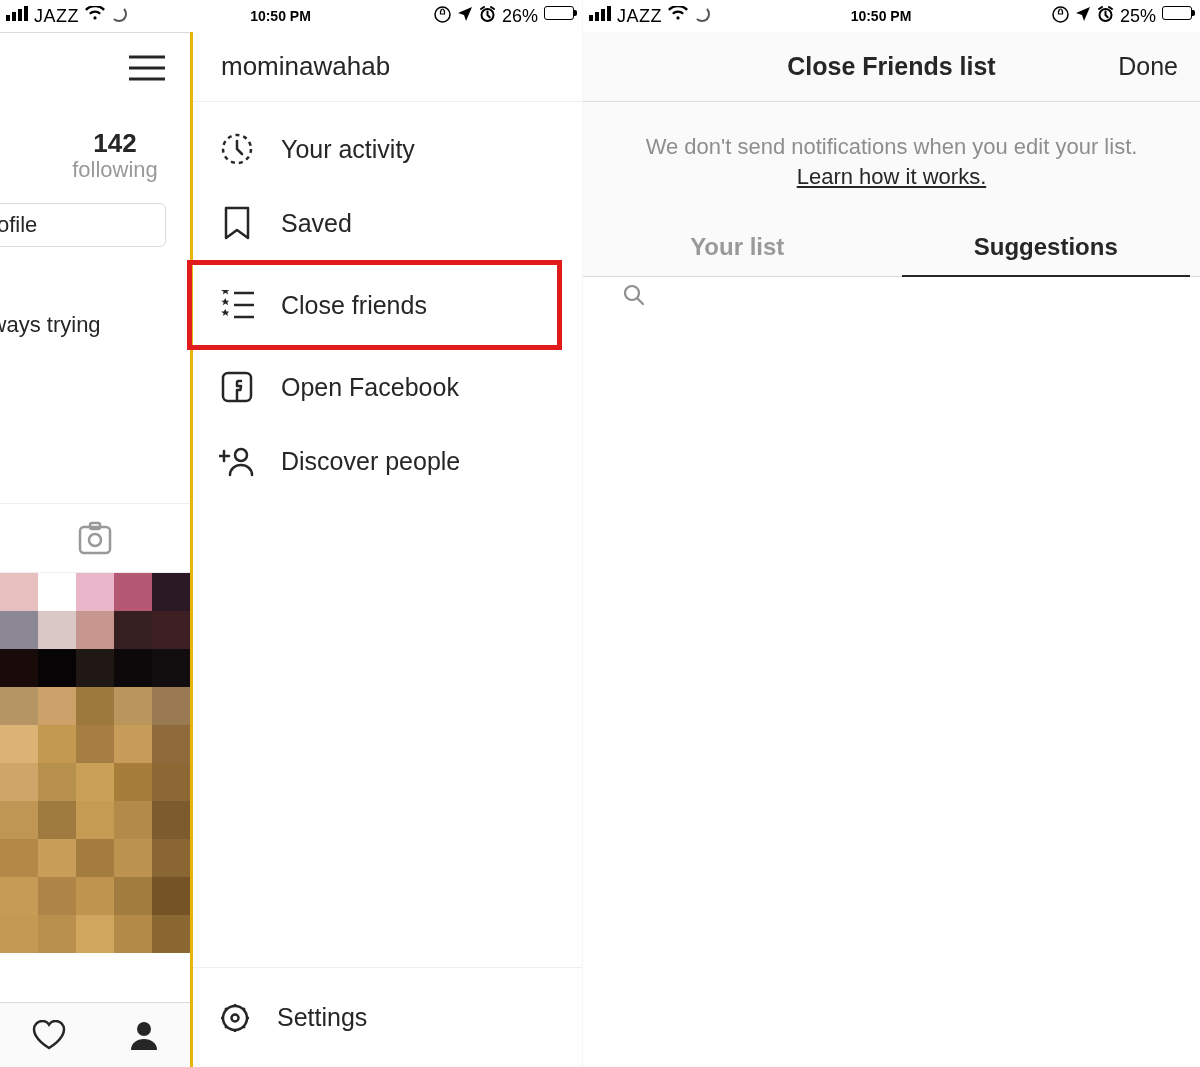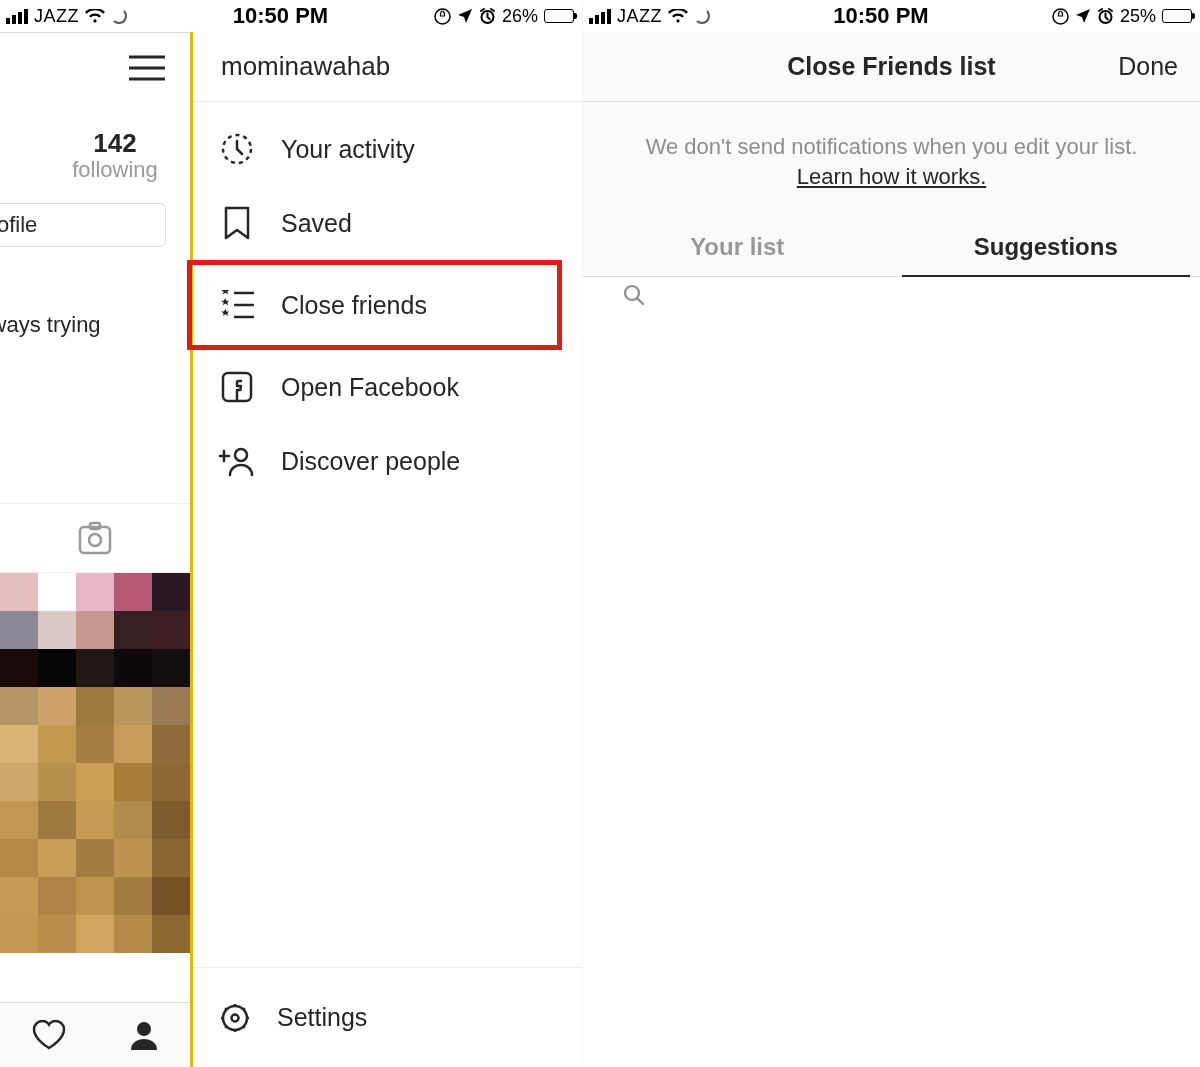--- a/index.html
+++ b/index.html
@@ -30,22 +30,22 @@
   .status-bar {
     height: 32px;
     display: flex;
     align-items: center;
     justify-content: space-between;
     padding: 0 8px 0 6px;
     font-size: 18px;
     font-weight: 500;
     color: #000;
   }
-  .status-left, .status-right { display: flex; align-items: center; gap: 6px; }
-  .status-time { font-size: 22px; font-weight: 600; }
+  .status-left, .status-right { display: flex; align-items: flex-start; gap: 6px; }
+  .status-time { font-size: 14px; font-weight: 600; }
   .status-carrier { font-size: 18px; letter-spacing: 0.5px; }
   .signal-bars { display: inline-flex; align-items: flex-end; gap: 2px; }
   .signal-bars span { width: 4px; background: #000; display: inline-block; }
   .signal-bars span:nth-child(1){height:6px;}
   .signal-bars span:nth-child(2){height:9px;}
   .signal-bars span:nth-child(3){height:12px;}
   .signal-bars span:nth-child(4){height:15px;}
   .wifi { font-size: 18px; }
   .spinner { width:16px; height:16px; border:2px solid #555; border-top-color:transparent; border-left-color:transparent; border-radius:50%; }
   .battery-box { width: 30px; height: 14px; border: 1.5px solid #000; border-radius: 3px; position: relative; }

